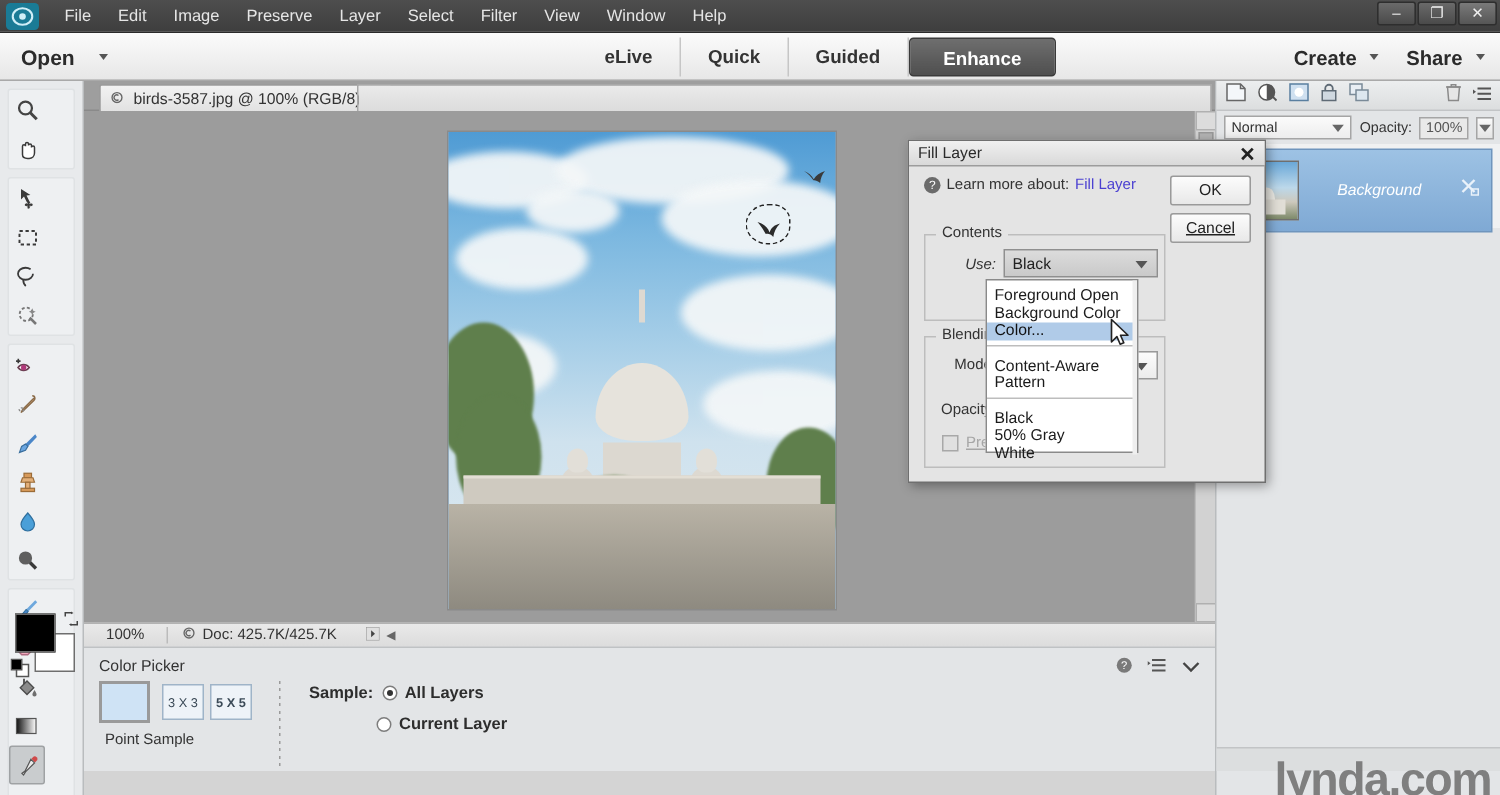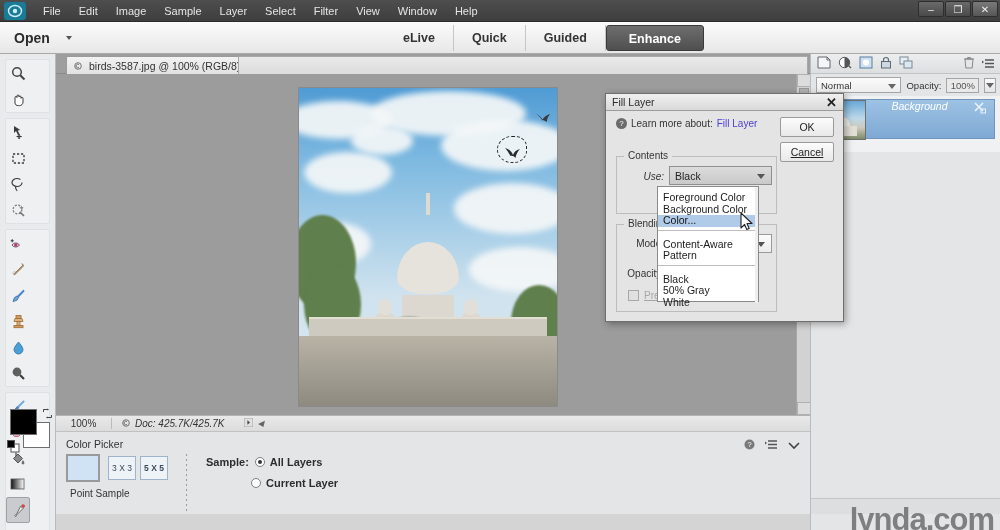--- a/index.html
+++ b/index.html
@@ -181,21 +181,21 @@
     background: rgba(255,255,255,0.0);
   }
 
   
   .statusbar {
     position:absolute; left:56px; top:415px; width:754px; height:16px;
     background: linear-gradient(#e9e9e9,#dcdcdc); border-top:1px solid #b2b2b2;
     display:flex; align-items:center; font-size:10px; color:#333;
   }
   .statusbar .z { width:56px; text-align:center; border-right:1px solid #bbb; }
-  .statusbar .docinfo { padding-left:10px; display:flex; align-items:center; gap:5px;font-style:italic; }
+  .statusbar .docinfo { padding-left:10px; display:flex; align-items:center; gap:5px; }
 
   
   .optionsbar {
     position:absolute; left:56px; top:431px; width:754px; height:83px;
     background:#e3e5e7; border-top:1px solid #bfc2c4;
   }
   .opt-title { position:absolute; left:10px; top:6px; font-size:10.5px; color:#333; }
   .opt-right { position:absolute; right:10px; top:4px; display:flex; align-items:center; gap:10px; }
   .picker-sw {
     position:absolute; left:10px; top:22px; width:34px; height:28px;
@@ -243,23 +243,23 @@
   .blend-select .cv { position:absolute; right:4px; }
   .opa-label { font-size:9.5px; color:#333; }
   .opa-field {
     width:34px; height:15px; background:#e9e9e9; border:1px solid #a5a5a5;
     font-size:9.5px; color:#555; display:flex; align-items:center; justify-content:center;
   }
   .opa-stepper { width:12px;height:15px;background:linear-gradient(#fafafa,#e4e4e4);border:1px solid #a5a5a5;
     display:flex;align-items:center;justify-content:center;}
   .layerlist { position:absolute; left:0; top:42px; width:190px; height:56px; background:#f0f1f2; }
   .layer-row {
-    position:absolute; left:6px; top:3px; width:178px; height:40px;
+    position:absolute; left:6px; top:3px; width:178px; height:56px;
     background: linear-gradient(#9dc2e4,#7fa9d4); border:1px solid #6f95bd;
-    display:flex; padding-left:4px;
+    display:flex; align-items:center; padding-left:4px;
   }
   .layer-thumb {
     width:44px; height:40px; border:1px solid #6f6f6f; overflow:hidden; position:relative;
     background:#b9cfdd;
   }
   .layer-name { flex:1; text-align:center; font-size:10.5px; font-style:italic; color:#fff; }
   .lockicon { margin-right:8px; }
   .panel-foot {
     position:absolute; left:0; bottom:16px; width:190px; height:16px;
     background:#dcdedf; border-top:1px solid #c2c4c6;
@@ -351,21 +351,21 @@
   <div class="menubar">
     <div class="app-logo">
       <svg width="16" height="14" viewBox="0 0 16 14">
         <ellipse cx="8" cy="7" rx="6.5" ry="5.5" fill="none" stroke="#cfeef7" stroke-width="1.4"></ellipse>
         <circle cx="8" cy="7" r="2.2" fill="#cfeef7"></circle>
       </svg>
     </div>
     <div class="mi">File</div>
     <div class="mi">Edit</div>
     <div class="mi">Image</div>
-    <div class="mi">Sample</div>
+    <div class="mi">Preserve</div>
     <div class="mi">Layer</div>
     <div class="mi">Select</div>
     <div class="mi">Filter</div>
     <div class="mi">View</div>
     <div class="mi">Window</div>
     <div class="mi">Help</div>
 
     <div class="winbtns">
       <div class="winbtn">–</div>
       <div class="winbtn">❐</div>
@@ -379,20 +379,30 @@
       <span class="caret-sm"></span>
     </div>
 
     <div class="modes">
       <div class="mode">eLive</div>
       <div class="mode">Quick</div>
       <div class="mode">Guided</div>
       <div class="mode active">Enhance</div>
     </div>
 
+    <div class="cs-group">
+      <div class="cs-item">
+        <span>Create</span>
+        <span class="caret-sm"></span>
+      </div>
+      <div class="cs-item">
+        <span>Share</span>
+        <span class="caret-sm"></span>
+      </div>
+    </div>
   </div>
 
   <div class="toolbar">
 
     <div class="toolgroup">
       <div class="tool">
         <svg width="15" height="15" viewBox="0 0 15 15">
             <circle cx="6" cy="6" r="4.3" fill="none" stroke="#444" stroke-width="1.5"></circle>
             <line x1="9.2" y1="9.2" x2="13.5" y2="13.5" stroke="#444" stroke-width="2"></line>
           </svg>
@@ -788,21 +798,21 @@
       <span class="caret-dn"></span>
     </div>
     <div class="row-lbl" style="left:6px; top:174px; width:52px;">Opacity:</div>
     <div class="opa-in" style="left:63px; top:171px;"></div>
     <div class="chkbox" style="left:22px; top:196px;"></div>
     <div class="preserve-lbl" style="left:38px; top:196px;"><u>Preserve Transparency</u></div>
   </div>
 
   <div class="droplist">
     <div class="dl-pad"></div>
-    <div class="dl-item">Foreground Color</div>
+    <div class="dl-item">Foreground Open</div>
     <div class="dl-item">Background Color</div>
     <div class="dl-item sel">Color...</div>
     <div class="dl-sep"></div>
     <div class="dl-pad"></div>
     <div class="dl-item">Content-Aware</div>
     <div class="dl-item">Pattern</div>
     <div class="dl-sep"></div>
     <div class="dl-pad"></div>
     <div class="dl-item">Black</div>
     <div class="dl-item">50% Gray</div>

